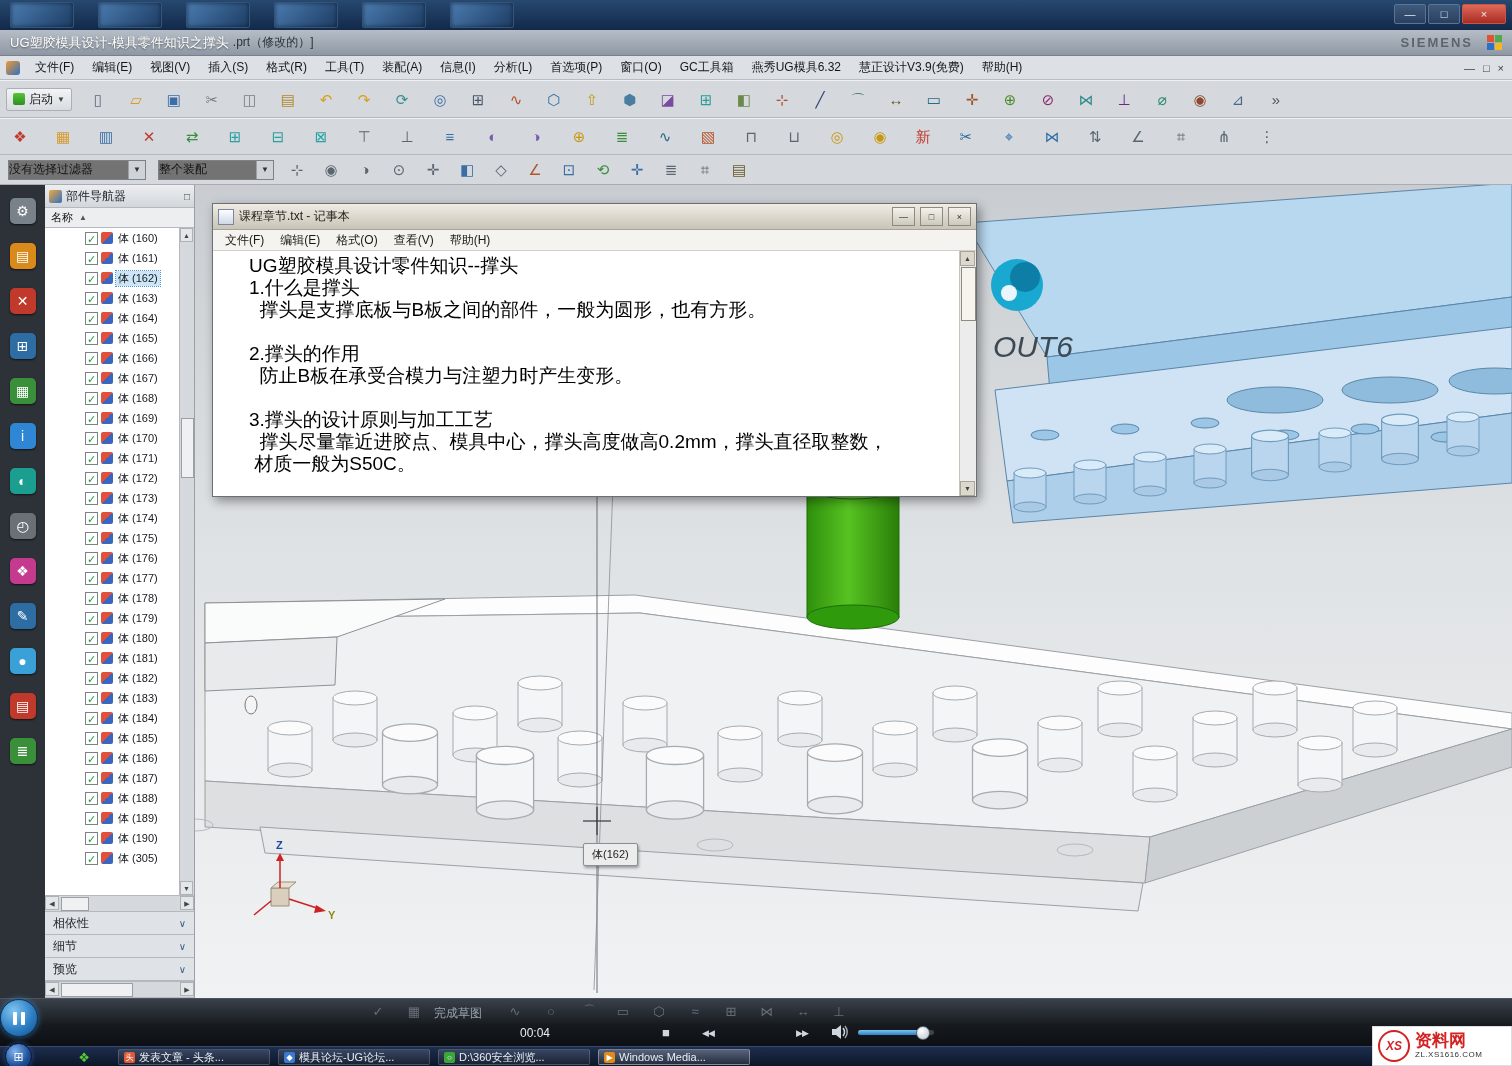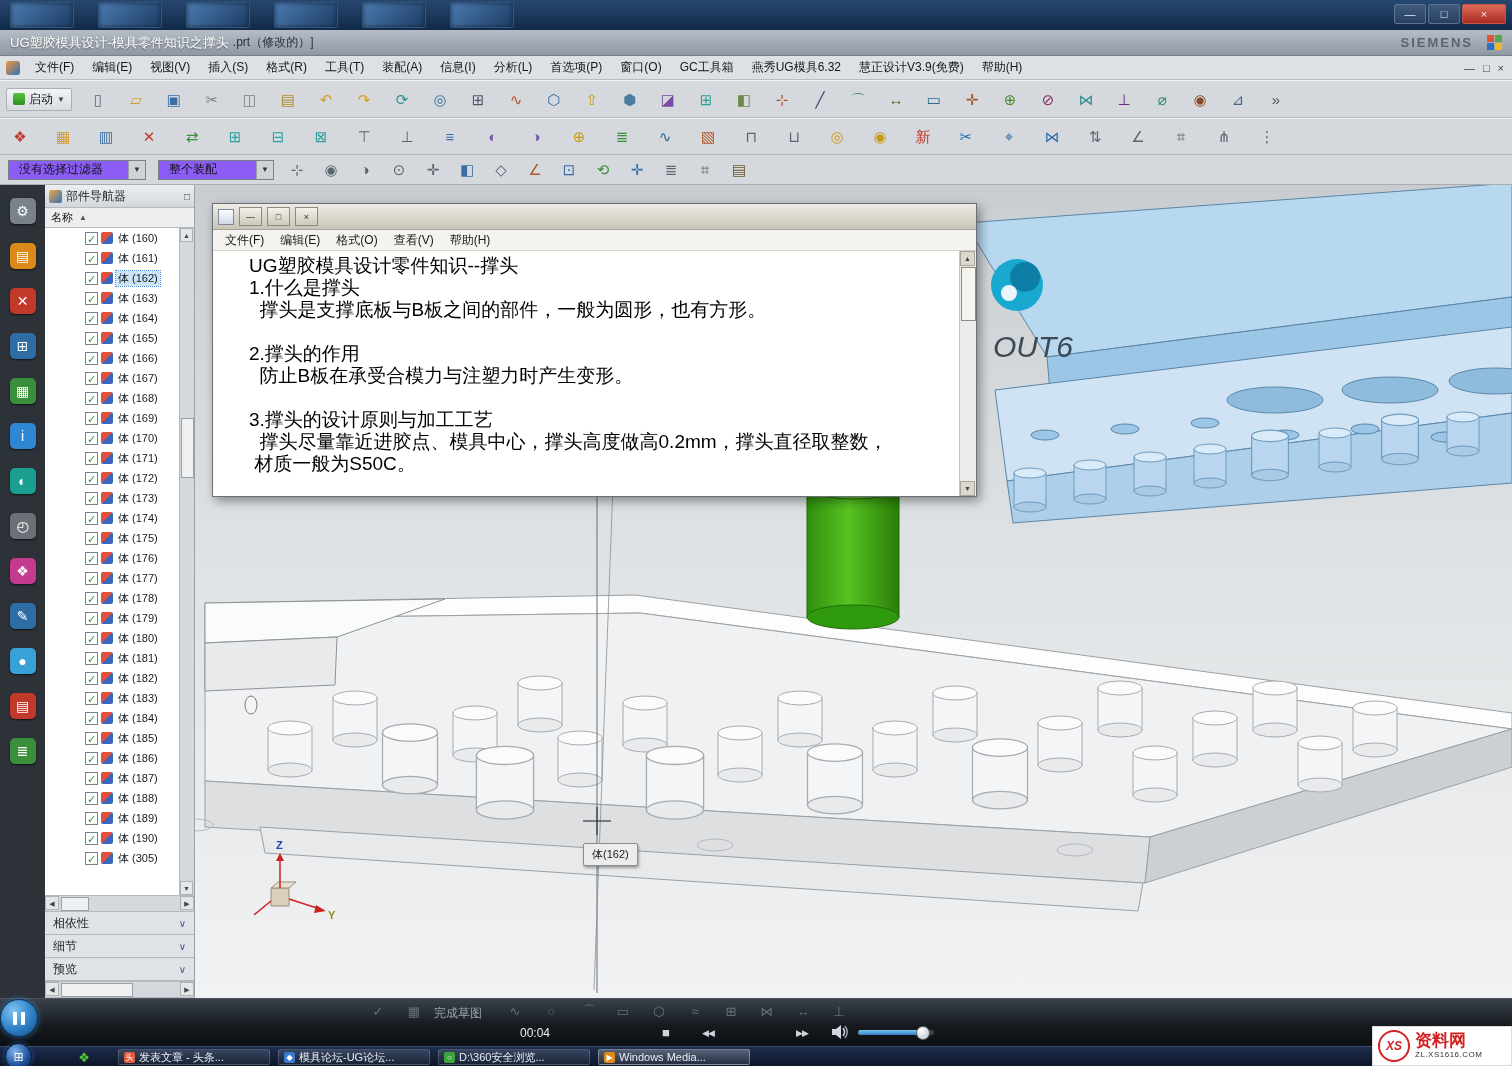--- a/index.html
+++ b/index.html
@@ -40,21 +40,21 @@
   .tb1{top:80px;height:38px;padding-left:6px;gap:14px;}
   .tb2{top:118px;height:37px;padding-left:8px;gap:19px;}
   .tbi{width:24px;height:24px;display:flex;align-items:center;justify-content:center;border-radius:2px;}
   .tbi .g{font-size:15px;line-height:1;}
   .start-btn{display:flex;align-items:center;gap:4px;padding:2px 6px;border:1px solid #aab0b6;border-radius:2px;background:linear-gradient(#f2f4f6,#d8dce0);}
   .start-btn .s-ic{width:12px;height:12px;background:linear-gradient(#59c43a,#2c8f1e);border-radius:2px;}
   .start-btn .s-caret{font-size:8px;color:#444;}
 
   
   .selbar{left:0;top:155px;width:1512px;height:30px;background:#d5d8dd;border-bottom:1px solid #a9adb2;display:flex;align-items:center;gap:12px;padding-left:8px;box-sizing:border-box;}
-  .dd{display:flex;align-items:center;background:#8b5cf6;border:1px solid #7a8288;height:20px;padding-left:10px;box-sizing:border-box;}
+  .dd{display:flex;align-items:center;background:#737373;border:1px solid #7a8288;height:20px;padding-left:0;box-sizing:border-box;}
   .dd.filter{width:138px;} .dd.scope{width:116px;}
   .dd .dd-val{flex:1;font-size:12px;color:#111;white-space:nowrap;overflow:hidden;}
   .dd .dd-caret{width:16px;height:18px;background:#cfd3d8;border-left:1px solid #9aa0a6;display:flex;align-items:center;justify-content:center;font-size:8px;color:#333;}
   .selbar .tbi{width:22px;height:22px;}
 
   
   .dock{left:0;top:185px;width:45px;height:813px;background:#2d3238;display:flex;flex-direction:column;align-items:center;padding-top:12px;gap:17px;box-sizing:border-box;}
   .dock-ic{width:28px;height:28px;display:flex;align-items:center;justify-content:center;}
   .dock-ic .chip{width:26px;height:26px;border-radius:5px;display:flex;align-items:center;justify-content:center;color:#fff;font-size:14px;box-shadow:0 1px 2px #000a;}
 
@@ -819,20 +819,21 @@
       <text x="48" y="22" font-size="11" font-weight="bold" fill="#8a8a1a">Y</text>
     </g>
   </svg>
 </div>
 
 <div class="abs tooltip">体(162)</div>
 
 <div class="abs notepad">
   <div class="np-titlebar">
     <span class="np-icon"></span>
+    <span class="np-title">课程章节.txt - 记事本</span>
     <span class="np-btn">—</span>
     <span class="np-btn">□</span>
     <span class="np-btn">×</span>
   </div>
   <div class="np-menubar">
       <span class="m-item">文件(F)</span>
       <span class="m-item">编辑(E)</span>
       <span class="m-item">格式(O)</span>
       <span class="m-item">查看(V)</span>
       <span class="m-item">帮助(H)</span>

